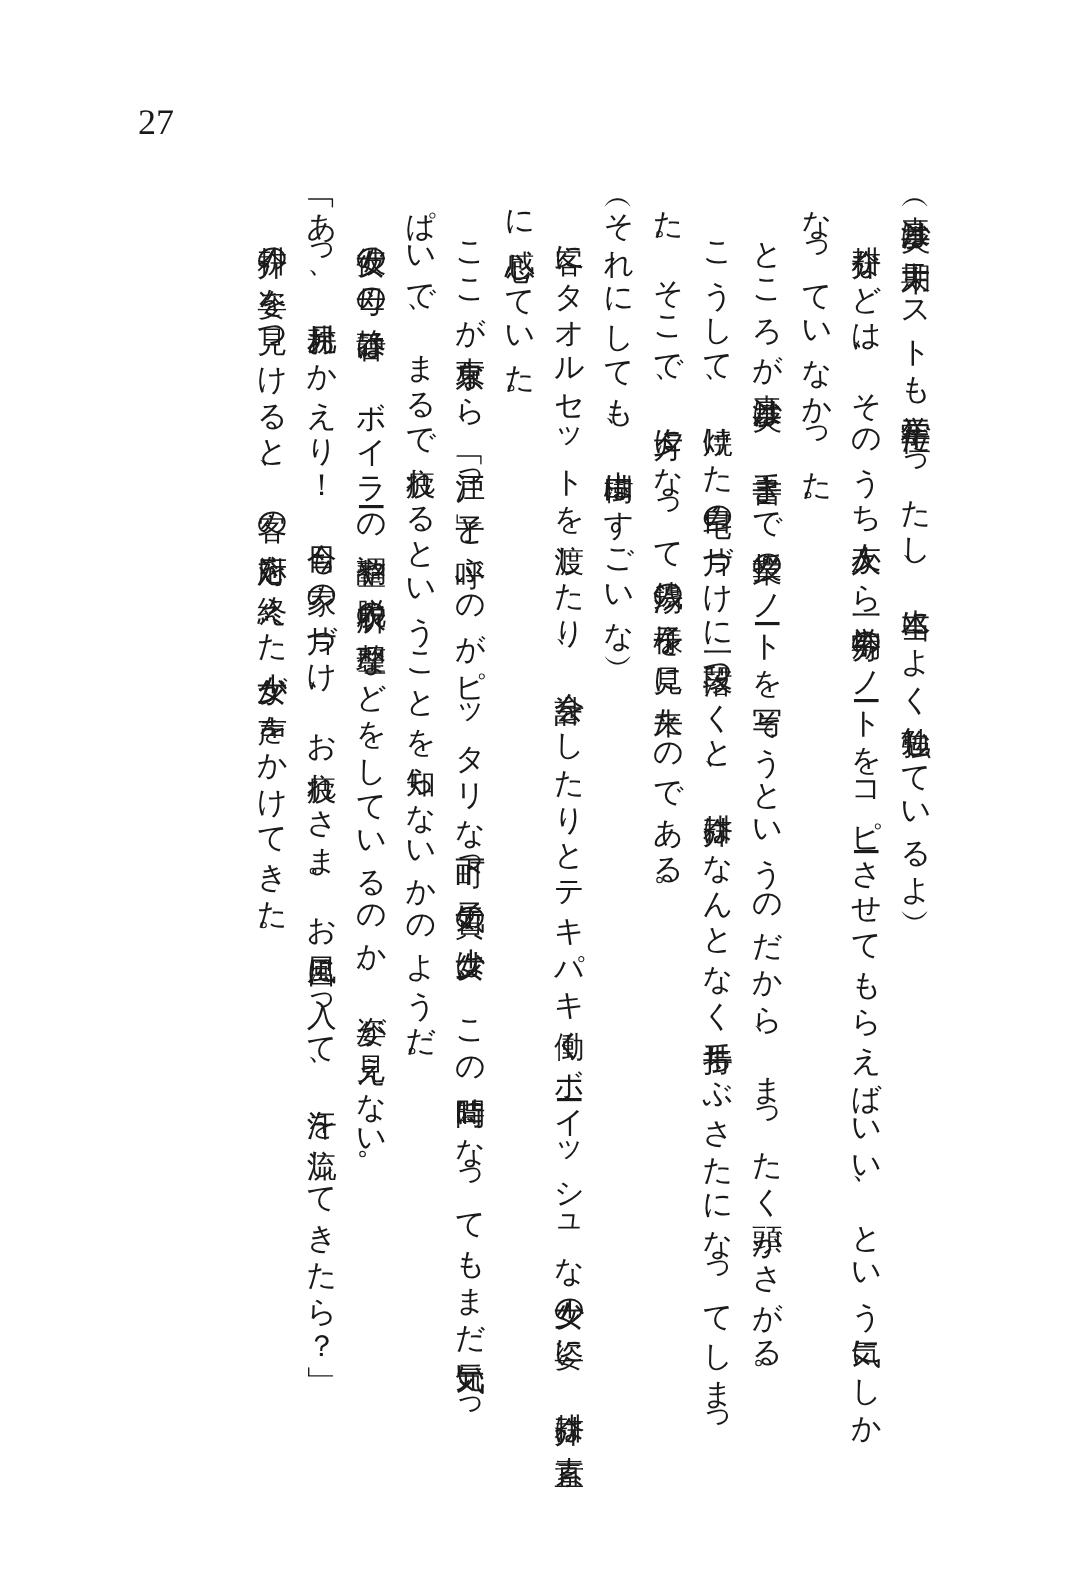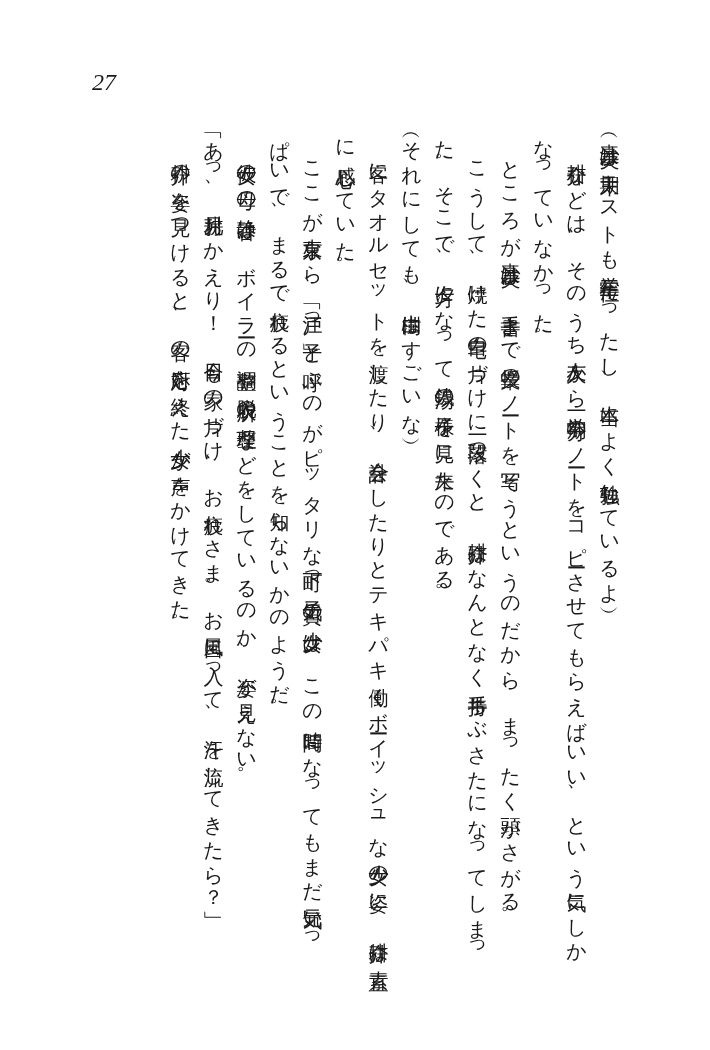--- a/index.html
+++ b/index.html
@@ -18,21 +18,20 @@
     font-family: "Liberation Serif", "DejaVu Serif", serif;
     overflow: hidden;
   }
   .page-number {
     position: absolute;
     top: 70px;
     left: 92px;
     font-size: 24px;
     line-height: 1;
     color: var(--ink);
-    font-style: italic;
   }
   .text-block {
     position: absolute;
     top: 126px;
     right: 84px;
     height: 833px;
     writing-mode: vertical-rl;
     text-orientation: mixed;
     font-size: 20px;
     letter-spacing: 1.9px;

